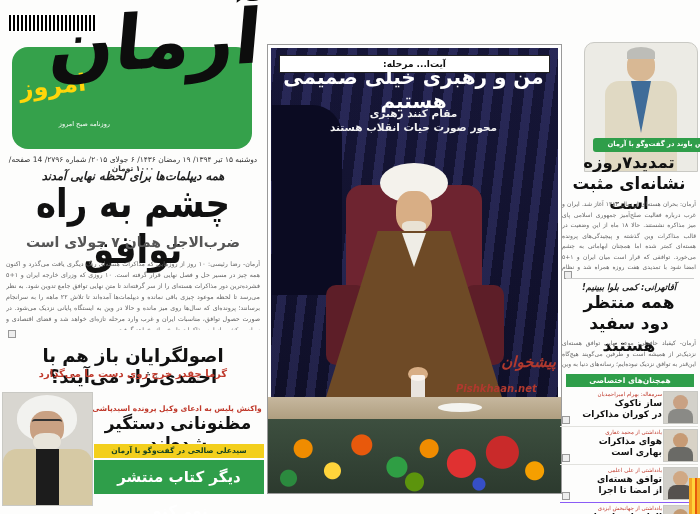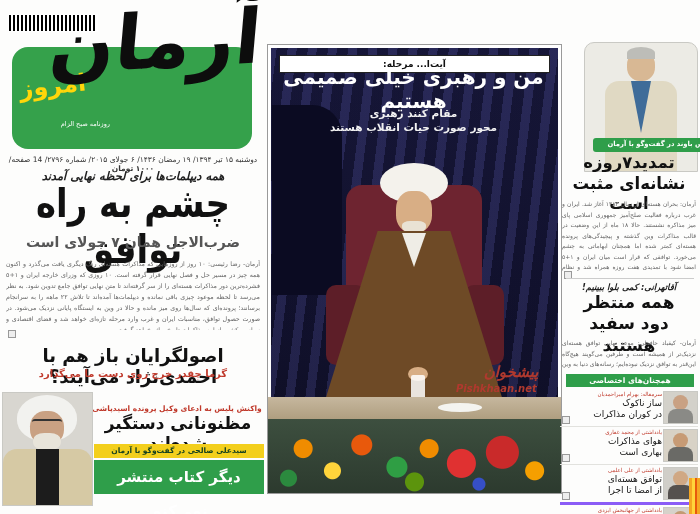--- a/index.html
+++ b/index.html
@@ -22,37 +22,37 @@
   
   .panel{background:#15153a;border:1px solid #9a9a9a;box-shadow:0 0 0 3px #fff inset;}
   .curtain{background:
      repeating-linear-gradient(97deg,rgba(90,90,160,.22) 0 9px,rgba(0,0,0,.18) 9px 20px),
      linear-gradient(#1b1b44,#10102c);}
   .whitebox{background:#fff;border:1px solid #222;color:#111;font-weight:bold;}
   .green-badge{background:#2f9e4a;color:#fff;font-weight:bold;border-radius:3px;}
   .yellow-badge{background:#f3cf1c;color:#15401f;font-weight:bold;}
   .green-bar{background:#2f9e4a;color:#fff;font-weight:bold;}
   .photo{background:#e6e4de;border:1px solid #c9c9c4;overflow:hidden;}
-  .note-title{font-weight:normal;color:#111;line-height:1.25;padding-left:20px;}
+  .note-title{font-weight:bold;color:#111;line-height:1.25;padding-left:20px;}
   .note-caption{color:#c0392b;}
   .divider{background:#ccc;}
   .stripes{background:repeating-linear-gradient(90deg,#f5a623 0 3px,#ffd43b 3px 6px,#e8590c 6px 8px);}
   .wm-fa{color:#b0392e;font-weight:bold;font-style:italic;}
   .wm-en{color:#b0392e;font-weight:bold;font-family:"DejaVu Sans",sans-serif;font-style:italic;}
 </style>
 </head>
 <body>
 
 <div id="page">
 
   <div class="abs barcode" style="left:8px;top:14px;width:88px;height:16px;"></div>
 
   <div class="abs logo-green" style="left:12px;top:47px;width:240px;height:102px;"></div>
   <div class="abs logo-emrooz" style="left:16px;top:72px;width:70px;font-size:24px;">امروز</div>
-  <div class="abs logo-tagline" style="left:20px;top:120px;width:90px;font-size:6.5px;">روزنامه صبح الزام</div>
+  <div class="abs logo-tagline" style="left:20px;top:120px;width:90px;font-size:6.5px;">روزنامه صبح امروز</div>
   <div class="abs logo-callig" style="left:48px;top:8px;width:215px;font-size:76px;text-align:center;">آرمان</div>
 
   <div class="abs c" style="left:4px;top:155px;width:258px;font-size:7.5px;color:#333;">
     <span>دوشنبه ۱۵ تیر ۱۳۹۴/ ۱۹ رمضان ۱۴۳۶/ ۶ جولای ۲۰۱۵/ شماره ۲۷۹۶/ 14 صفحه/</span>
     <b>۱۰۰۰ تومان</b>
   </div>
 
   <div class="abs c kicker-black" style="left:4px;top:169px;width:258px;font-size:11.5px;">همه دیپلمات‌ها برای لحظه نهایی آمدند</div>
   <div class="abs c headline" style="left:2px;top:180px;width:262px;font-size:34px;transform:scaleY(1.15);transform-origin:top;">چشم به راه توافق</div>
   <div class="abs c" style="left:4px;top:234px;width:258px;font-size:14px;color:#555;font-weight:bold;">ضرب‌الاجل همان ۷ جولای است</div>
@@ -95,21 +95,21 @@
     <div class="abs" style="left:128px;top:146px;width:36px;height:42px;background:#d8ae85;border-radius:42%;"></div>
     <div class="abs" style="left:134px;top:176px;width:24px;height:12px;background:#e9e2d4;border-radius:40% 40% 60% 60%;"></div>
     <div class="abs" style="left:55px;top:186px;width:182px;height:176px;background:#6e4a26;clip-path:polygon(30% 0,70% 0,100% 100%,0 100%);"></div>
     <div class="abs" style="left:134px;top:188px;width:24px;height:34px;background:#efede6;clip-path:polygon(0 0,100% 0,50% 100%);"></div>
     <div class="abs" style="left:140px;top:322px;width:20px;height:14px;background:#d8ae85;border-radius:50%;"></div>
     <div class="abs" style="left:143px;top:330px;width:14px;height:24px;background:rgba(255,255,255,.85);border-radius:2px;"></div>
 
     <div class="abs" style="left:0;top:352px;width:293px;height:28px;background:linear-gradient(#c6b79e,#a99878);"></div>
     <div class="abs" style="left:170px;top:358px;width:44px;height:9px;background:#f4f4f0;border-radius:50%;"></div>
 
-    <div class="abs wm-fa" style="left:198px;top:318px;width:90px;font-size:15px;text-align:center;">پیشخوان</div>
+    <div class="abs wm-fa" style="left:198px;top:308px;width:90px;font-size:15px;text-align:right;">پیشخوان</div>
     <div class="abs wm-en" style="left:188px;top:338px;width:100px;font-size:10px;text-align:left;direction:ltr;">Pishkhaan.net</div>
 
     <div class="abs" style="left:0;top:374px;width:293px;height:74px;background:
         radial-gradient(circle at 12% 40%, #f08c00 0 9px, transparent 10px),
         radial-gradient(circle at 22% 70%, #ffd43b 0 8px, transparent 9px),
         radial-gradient(circle at 32% 35%, #e8590c 0 10px, transparent 11px),
         radial-gradient(circle at 44% 65%, #2f9e44 0 10px, transparent 11px),
         radial-gradient(circle at 55% 40%, #f08c00 0 9px, transparent 10px),
         radial-gradient(circle at 66% 60%, #e03131 0 14px, transparent 15px),
         radial-gradient(circle at 80% 45%, #c92a2a 0 16px, transparent 17px),
@@ -158,21 +158,21 @@
       <div class="abs photo" style="right:0;top:2px;width:33px;height:31px;background:#d8d2c6;">
         <div class="abs" style="left:9px;top:3px;width:15px;height:15px;background:#c79b75;border-radius:50%;"></div>
         <div class="abs" style="left:4px;top:17px;width:25px;height:14px;background:#6a6a66;border-radius:8px 8px 0 0;"></div>
       </div>
       <div class="abs note-caption" style="right:36px;top:2px;width:100px;font-size:5.5px;">یادداشتی از محمد غفاری</div>
       <div class="abs note-title pre" style="right:36px;top:9px;width:100px;font-size:9px;">هوای مذاکرات
 بهاری است</div>
       <span class="refbox" style="position:absolute;left:2px;bottom:2px;"></span>
     </div>
 
-    <div style="position:relative;height:37px;border-bottom:3px solid #8b5cf6;">
+    <div style="position:relative;height:37px;border-bottom:1px solid #8b5cf6;">
       <div class="abs photo" style="right:0;top:2px;width:33px;height:31px;background:#d0cec8;">
         <div class="abs" style="left:9px;top:3px;width:15px;height:15px;background:#d0a884;border-radius:50%;"></div>
         <div class="abs" style="left:4px;top:17px;width:25px;height:14px;background:#55514e;border-radius:8px 8px 0 0;"></div>
       </div>
       <div class="abs note-caption" style="right:36px;top:2px;width:100px;font-size:5.5px;">یادداشتی از علی اعلمی</div>
       <div class="abs note-title pre" style="right:36px;top:9px;width:100px;font-size:9px;">توافق هسته‌ای
 از امضا تا اجرا</div>
       <span class="refbox" style="position:absolute;left:2px;bottom:2px;"></span>
     </div>
 

